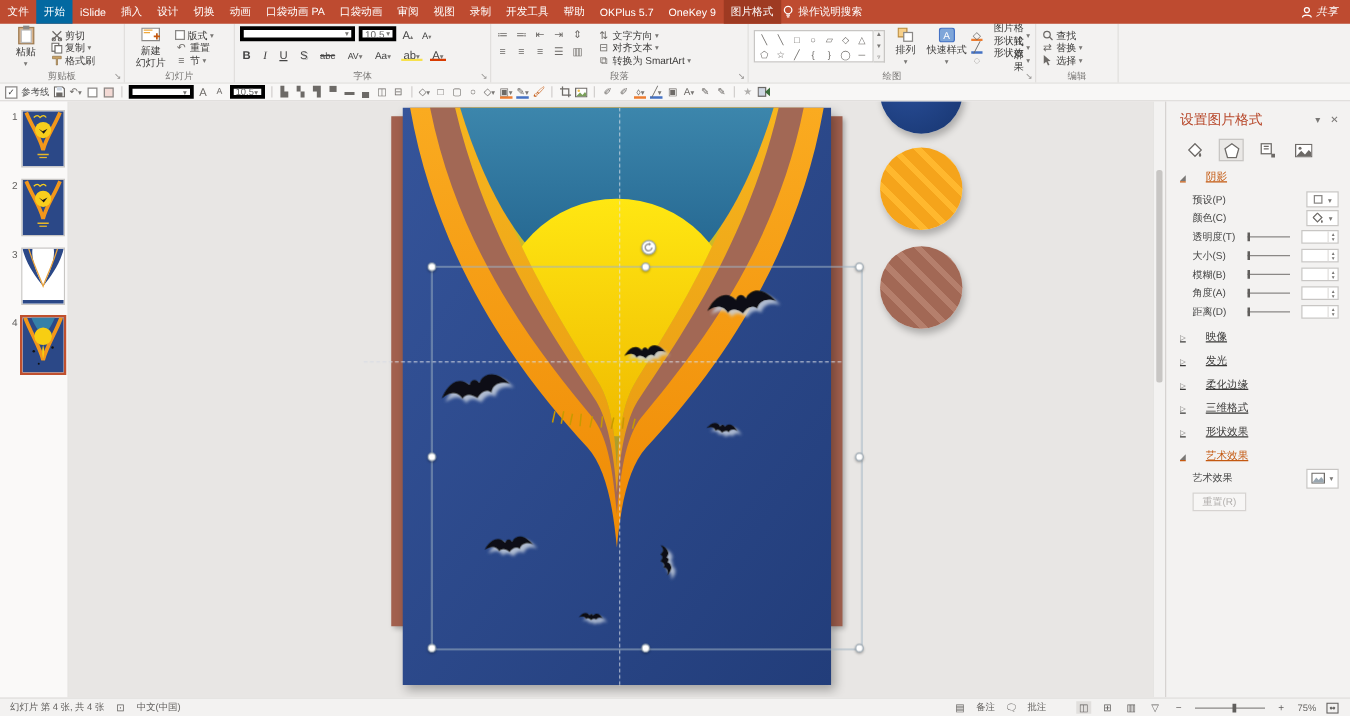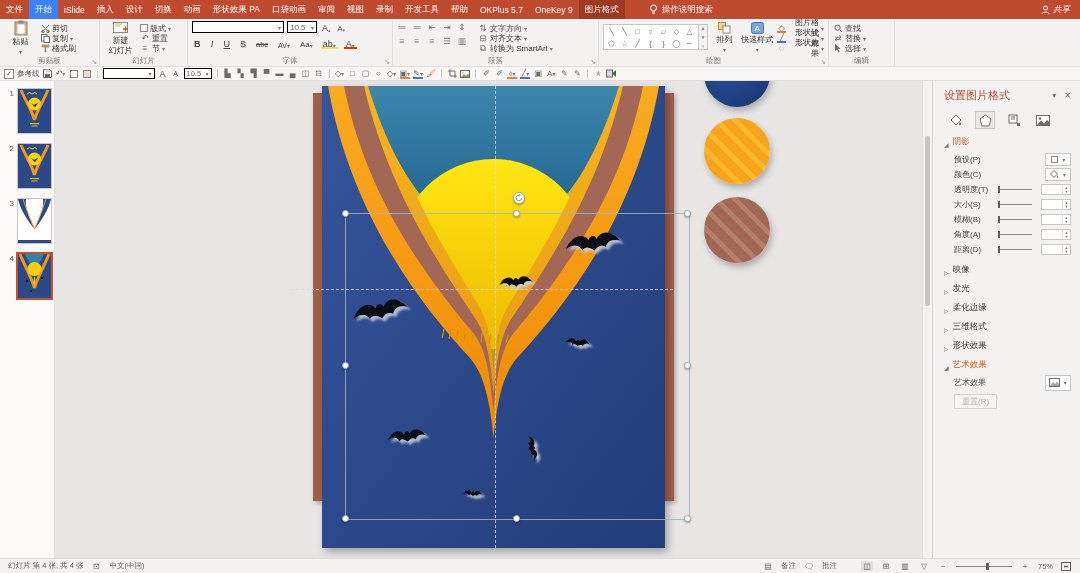--- a/index.html
+++ b/index.html
@@ -2,39 +2,39 @@
 <html><head>
 <meta charset="utf-8">
 <style>
   html,body{margin:0;padding:0;background:#d8d6d4;}
   #app{position:relative;width:1080px;height:573px;overflow:hidden;background:#E8E6E4;
        font-family:"Liberation Sans",sans-serif;cursor:default;-webkit-user-select:none;user-select:none;}
   
   .titlebar{position:absolute;top:0;left:0;right:0;height:19px;background:#BE4B30;display:flex;
             align-items:stretch;color:#fff;font-size:8.5px;white-space:nowrap;z-index:30;}
   .tab{padding:0 6px;display:flex;align-items:center;}
-  .tab.active{background:#3b82f6;}
+  .tab.active{background:#0369a1;}
   .tab.contextual{background:#9E3A22;}
-  .tb-search{display:flex;align-items:center;gap:4px;padding:0 24px;}
+  .tb-search{display:flex;align-items:center;gap:4px;padding:0 1px;}
   .tb-spacer{flex:1;}
   .tb-share{display:flex;align-items:center;gap:3px;padding:0 10px;font-style:italic;}
   
   .ribbon{position:absolute;top:19px;left:0;right:0;height:47px;background:#F3F2F1;
           border-bottom:1px solid #E1DFDD;display:flex;font-size:8px;color:#3b3a39;z-index:25;}
   .rgroup{position:relative;border-right:1px solid #E1DFDD;padding:2px 4px 11px 4px;box-sizing:border-box;display:flex;gap:3px;}
   .rg-label{position:absolute;bottom:0;left:0;right:0;height:10px;display:flex;align-items:center;
             justify-content:center;color:#797775;font-size:7.5px;}
   .launcher{position:absolute;right:2px;bottom:1px;color:#979593;font-size:7px;line-height:7px;}
   .rbtn-lg{display:flex;flex-direction:column;align-items:center;justify-content:center;width:33px;gap:2px;text-align:center;line-height:8px;}
   .rcol{display:flex;flex-direction:column;justify-content:space-between;padding:2px 0;}
   .rbtn-s{display:flex;align-items:center;gap:2px;height:10px;text-align:right;}
   .dd{font-size:6px;color:#797775;}
   .ic{display:inline-flex;align-items:center;justify-content:center;width:10px;height:10px;font-size:8.5px;color:#6d6a67;}
   .bx{display:inline-block;width:8px;height:8px;border:1px solid #8a8886;background:#fff;box-sizing:border-box;}
-  .combo{display:inline-flex;align-items:center;justify-content:space-between;background:#fff;border:1px solid #000000;height:12px;padding:0 2px;box-sizing:border-box;color:#666;}
+  .combo{display:inline-flex;align-items:center;justify-content:space-between;background:#fff;border:3px solid #000000;height:12px;padding:0 2px;box-sizing:border-box;color:#666;}
   .fontbtn{display:inline-flex;align-items:flex-end;height:12px;padding:0 2px;font-size:9px;color:#444;}
   .u-red{box-shadow:inset 0 -2px 0 #D83B01;}
   .u-yel{box-shadow:inset 0 -2px 0 #F7E14C;}
   .u-org{box-shadow:inset 0 -2px 0 #ED7D31;}
   .u-blu{box-shadow:inset 0 -2px 0 #4472C4;}
   .gallery{width:96px;height:26px;background:#fff;border:1px solid #C8C6C4;display:flex;flex-wrap:wrap;
            align-content:space-around;padding:0 1px;box-sizing:border-box;font-size:7.5px;color:#6d6a67;}
   .gallery span{width:13px;text-align:center;line-height:11px;}
   .galscroll{width:9px;height:26px;border:1px solid #C8C6C4;border-left:none;background:#F3F2F1;display:flex;
              flex-direction:column;align-items:center;justify-content:space-between;font-size:5px;color:#797775;box-sizing:border-box;}
@@ -73,21 +73,21 @@
   .vscroll{position:absolute;right:0;top:0;bottom:0;width:9px;background:#F3F2F1;border-left:1px solid #E1DFDD;}
   .vthumb{position:absolute;left:2px;top:55px;width:5px;height:170px;background:#C8C6C4;border-radius:2px;}
   
   .panel{width:148px;background:#F3F2F1;border-left:1px solid #D6D3D1;box-sizing:border-box;
          padding:7px 9px 0 11px;font-size:8px;color:#444;position:relative;}
   .p-title{font-size:11px;color:#B7472A;display:flex;align-items:center;}
   .p-titlebtns{margin-left:auto;display:flex;gap:8px;color:#797775;font-size:8px;}
   .p-tabs{display:flex;gap:9px;margin:8px 0 6px 2px;align-items:center;}
   .p-tab{width:20px;height:18px;display:flex;align-items:center;justify-content:center;}
   .p-tab.sel{background:#EAE8E6;border:1px solid #C8C6C4;box-sizing:border-box;}
-  .sec-h{display:flex;align-items:flex-end;gap:4px;margin:7px 0 4px 0;color:#C45911;font-size:8.5px;}
+  .sec-h{display:flex;align-items:center;gap:16px;margin:7px 0 4px 0;color:#C45911;font-size:8.5px;text-decoration:underline;}
   .sec-h.gray{color:#3b3a39;}
   .tri{font-size:6px;color:#797775;}
   .prow{display:flex;align-items:center;height:15px;margin-left:10px;}
   .prow .lbl{width:44px;}
   .slider{position:relative;width:34px;height:9px;margin-right:4px;}
   .slider .track{position:absolute;left:0;right:0;top:4px;height:1px;background:#8A8886;}
   .slider .sthumb{position:absolute;left:0;top:1px;width:2px;height:7px;background:#605E5C;}
   .spin{margin-left:auto;width:30px;height:11px;background:#fff;border:1px solid #C8C6C4;display:flex;box-sizing:border-box;}
   .spin .sv{flex:1;}
   .spin .arr{width:8px;border-left:1px solid #E1DFDD;display:flex;flex-direction:column;align-items:center;
@@ -126,21 +126,21 @@
     <div class="tab">
         <span>设计</span>
       </div>
     <div class="tab">
         <span>切换</span>
       </div>
     <div class="tab">
         <span>动画</span>
       </div>
     <div class="tab">
-        <span>形状效果 PA</span>
+        <span>口袋动画 PA</span>
       </div>
     <div class="tab">
         <span>口袋动画</span>
       </div>
     <div class="tab">
         <span>审阅</span>
       </div>
     <div class="tab">
         <span>视图</span>
       </div>

